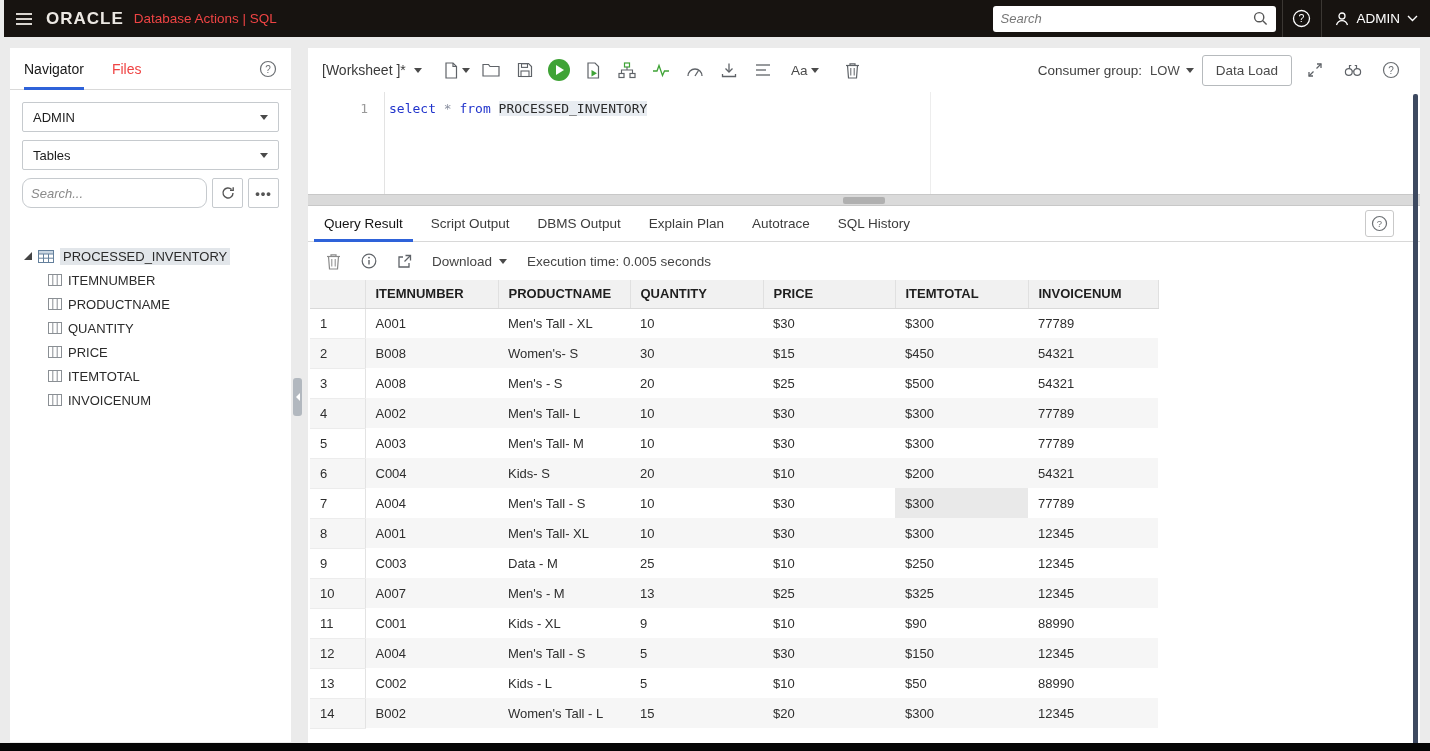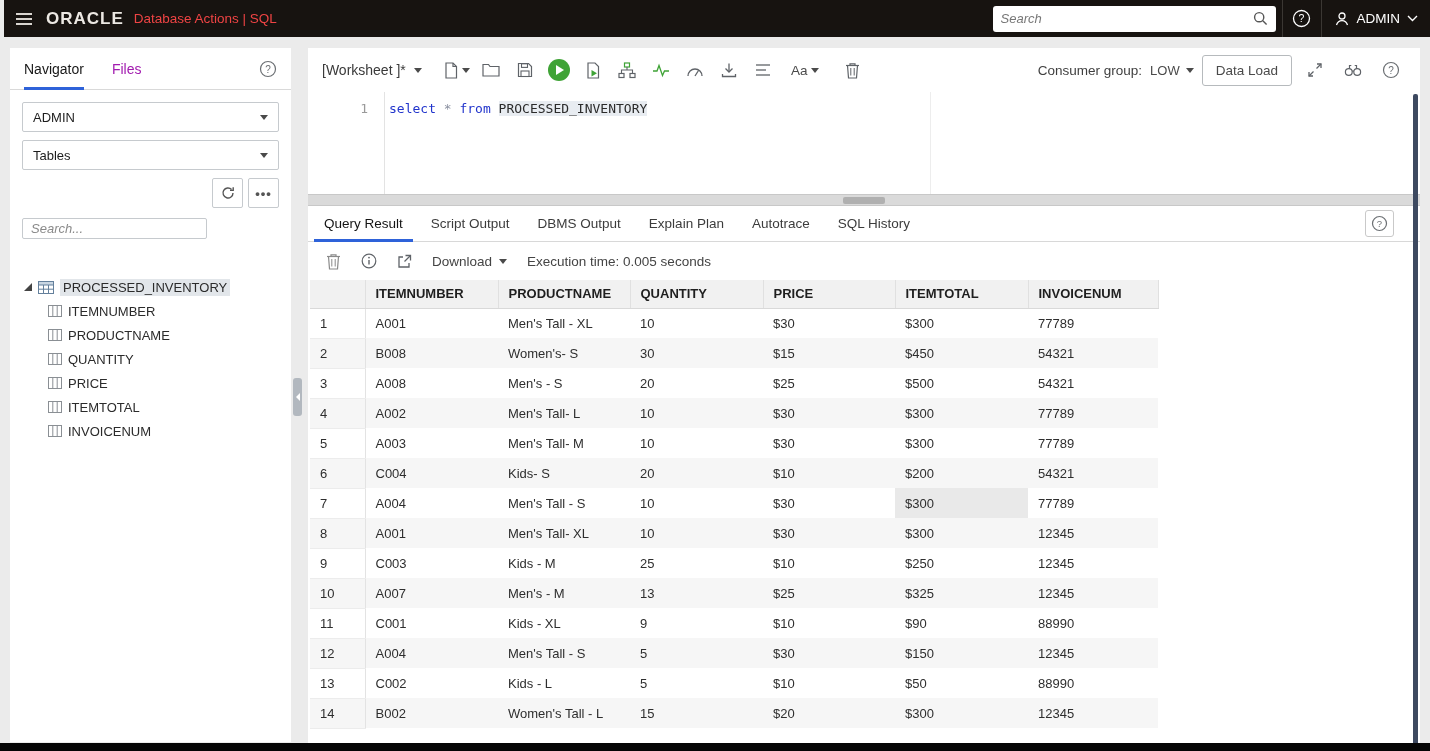--- a/index.html
+++ b/index.html
@@ -24,29 +24,29 @@
   .topbar-right { margin-left:auto; display:flex; align-items:center; height:100%; }
   .top-search { width:283px; height:26px; background:#fff; border-radius:3px; display:flex; align-items:center; padding:0 8px; margin-right:6px; }
   .top-search input { border:none; outline:none; flex:1; font-size:13px; font-style:italic; color:#333; font-family:inherit; background:transparent; min-width:0; }
   .top-search input::placeholder { color:#777; font-style:italic; }
   .top-help { width:40px; height:37px; display:flex; align-items:center; justify-content:center; border-left:1px solid #3b3733; border-right:1px solid #3b3733; cursor:pointer; }
   .top-user { display:flex; align-items:center; gap:7px; padding:0 16px 0 12px; font-size:13.5px; cursor:pointer; }
 
   
   .sidebar { position:absolute; left:10px; top:48px; width:281px; height:694px; background:#fff; }
   .side-tabbar { height:42px; display:flex; align-items:center; border-bottom:1px solid #d9d9d9; padding:0 14px; }
-  .side-tab { font-size:14px; color:#a21caf; margin-right:28px; height:100%; display:flex; align-items:center; position:relative; cursor:pointer; }
+  .side-tab { font-size:14px; color:#ef4444; margin-right:28px; height:100%; display:flex; align-items:center; position:relative; cursor:pointer; }
   .side-tab.active { color:#181818; }
   .side-tab.active::after { content:""; position:absolute; left:0; right:0; bottom:-1px; height:3px; background:#2e62d9; }
   .side-help { margin-left:auto; cursor:pointer; display:flex; }
   .side-controls { padding:12px 12px 0; }
   .select-box { height:30px; border:1px solid #c6cace; border-radius:2px; display:flex; align-items:center; justify-content:space-between; padding:0 10px; font-size:13px; color:#1d1d1d; margin-bottom:8px; background:#fff; cursor:pointer; }
   .chev { width:0; height:0; border-left:4px solid transparent; border-right:4px solid transparent; border-top:5px solid #4a4a4a; display:inline-block; }
   .search-row { display:flex; gap:5px; }
-  .search-row input { flex:1; height:21px; border:1px solid #c6cace; border-radius:2px; padding:0 8px; font-size:13px; font-style:italic; color:#333; font-family:inherit; min-width:0;margin-top:40px; }
+  .search-row input { flex:1; height:30px; border:1px solid #c6cace; border-radius:9px; padding:0 8px; font-size:13px; font-style:italic; color:#333; font-family:inherit; min-width:0; }
   .search-row input::placeholder { color:#8a8a8a; font-style:italic; }
   .icon-btn-sm { width:31px; height:30px; border:1px solid #c6cace; border-radius:2px; background:#fff; display:flex; align-items:center; justify-content:center; cursor:pointer; flex:none; }
   .dots { font-size:13px; color:#555; letter-spacing:1px; font-weight:bold; line-height:1; }
   .tree { margin-top:36px; padding-left:14px; font-size:13px; color:#2b2b2b; }
   .tree-root { display:flex; align-items:center; height:24px; gap:6px; cursor:pointer; }
   .expander { width:0; height:0; border-bottom:8px solid #444; border-left:8px solid transparent; }
   .tree-root-label { background:#e2e6ea; padding:1px 3px; }
   .tree-child { display:flex; align-items:center; height:24px; gap:6px; padding-left:24px; cursor:pointer; }
   .tree-icon { display:flex; }
 
@@ -569,21 +569,21 @@
               <td>A001</td>
               <td>Men's Tall- XL</td>
               <td>10</td>
               <td>$30</td>
               <td>$300</td>
               <td>12345</td>
             </tr>
             <tr class="odd">
               <td class="rownum">9</td>
               <td>C003</td>
-              <td>Kids - M</td>
+              <td>Data - M</td>
               <td>25</td>
               <td>$10</td>
               <td>$250</td>
               <td>12345</td>
             </tr>
             <tr class="even">
               <td class="rownum">10</td>
               <td>A007</td>
               <td>Men's - M</td>
               <td>13</td>

